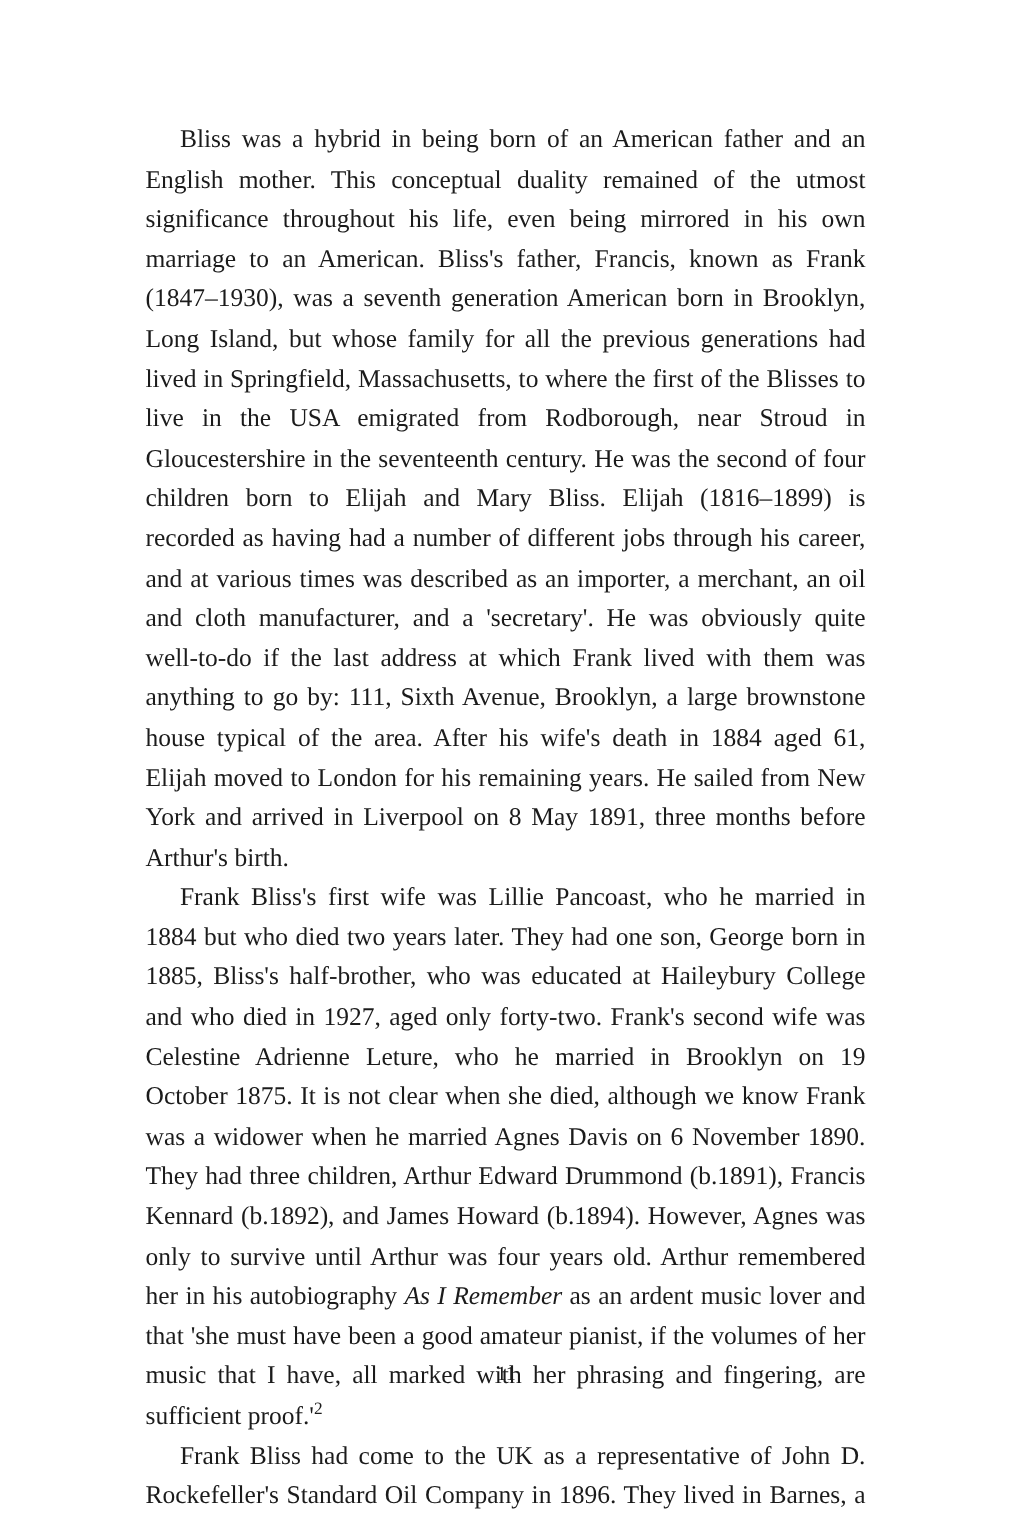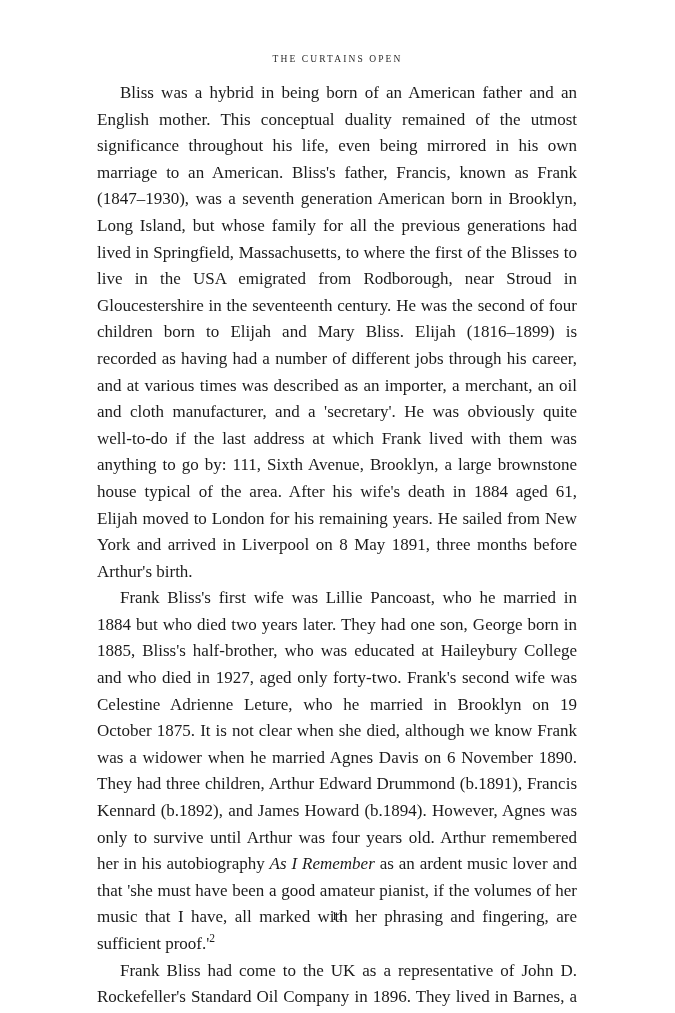--- a/index.html
+++ b/index.html
@@ -69,21 +69,20 @@
     text-align: center;
     font-size: 13.5px;
     color: #1b1b1b;
   }
 </style>
 </head>
 <body>
 
 <div class="page">
 
-  <div class="running-head">The Curtains Open</div>
 
   <div class="body-text">
     <p class="first">Bliss was a hybrid in being born of an American father and an English mother. This conceptual duality remained of the utmost significance throughout his life, even being mirrored in his own marriage to an American. Bliss's father, Francis, known as Frank (1847–1930), was a seventh generation American born in Brooklyn, Long Island, but whose family for all the previous generations had lived in Springfield, Massachusetts, to where the first of the Blisses to live in the USA emigrated from Rodborough, near Stroud in Gloucestershire in the seventeenth century. He was the second of four children born to Elijah and Mary Bliss. Elijah (1816–1899) is recorded as having had a number of different jobs through his career, and at various times was described as an importer, a merchant, an oil and cloth manufacturer, and a 'secretary'. He was obviously quite well-to-do if the last address at which Frank lived with them was anything to go by: 111, Sixth Avenue, Brooklyn, a large brownstone house typical of the area. After his wife's death in 1884 aged 61, Elijah moved to London for his remaining years. He sailed from New York and arrived in Liverpool on 8 May 1891, three months before Arthur's birth.</p>
     <p><span>Frank Bliss's first wife was Lillie Pancoast, who he married in 1884 but who died two years later. They had one son, George born in 1885, Bliss's half-brother, who was educated at Haileybury College and who died in 1927, aged only forty-two. Frank's second wife was Celestine Adrienne Leture, who he married in Brooklyn on 19 October 1875. It is not clear when she died, although we know Frank was a widower when he married Agnes Davis on 6 November 1890. They had three children, Arthur Edward Drummond (b.1891), Francis Kennard (b.1892), and James Howard (b.1894). However, Agnes was only to survive until Arthur was four years old. Arthur remembered her in his autobiography </span><i>As I Remember</i><span> as an ardent music lover and that 'she must have been a good amateur pianist, if the volumes of her music that I have, all marked with her phrasing and fingering, are sufficient proof.'</span><sup>2</sup></p>
     <p>Frank Bliss had come to the UK as a representative of John D. Rockefeller's Standard Oil Company in 1896. They lived in Barnes, a prosperous and leafy suburb bordering the Thames in south London. Their house, called Hawthornden, was in Queen's Ride overlooking Barnes Common, and would later be destroyed in the Blitz. Agnes died in Nice, France, on 18 March 1895 and was repatriated to be interred in the cemetery at Mortlake, close to Barnes. Whether because Hawthornden had too many personal memories to bear, or because with the children still so young it seemed the appropriate moment for a change, Frank</p>
   </div>
 
   <div class="folio">11</div>
 
 </div>

